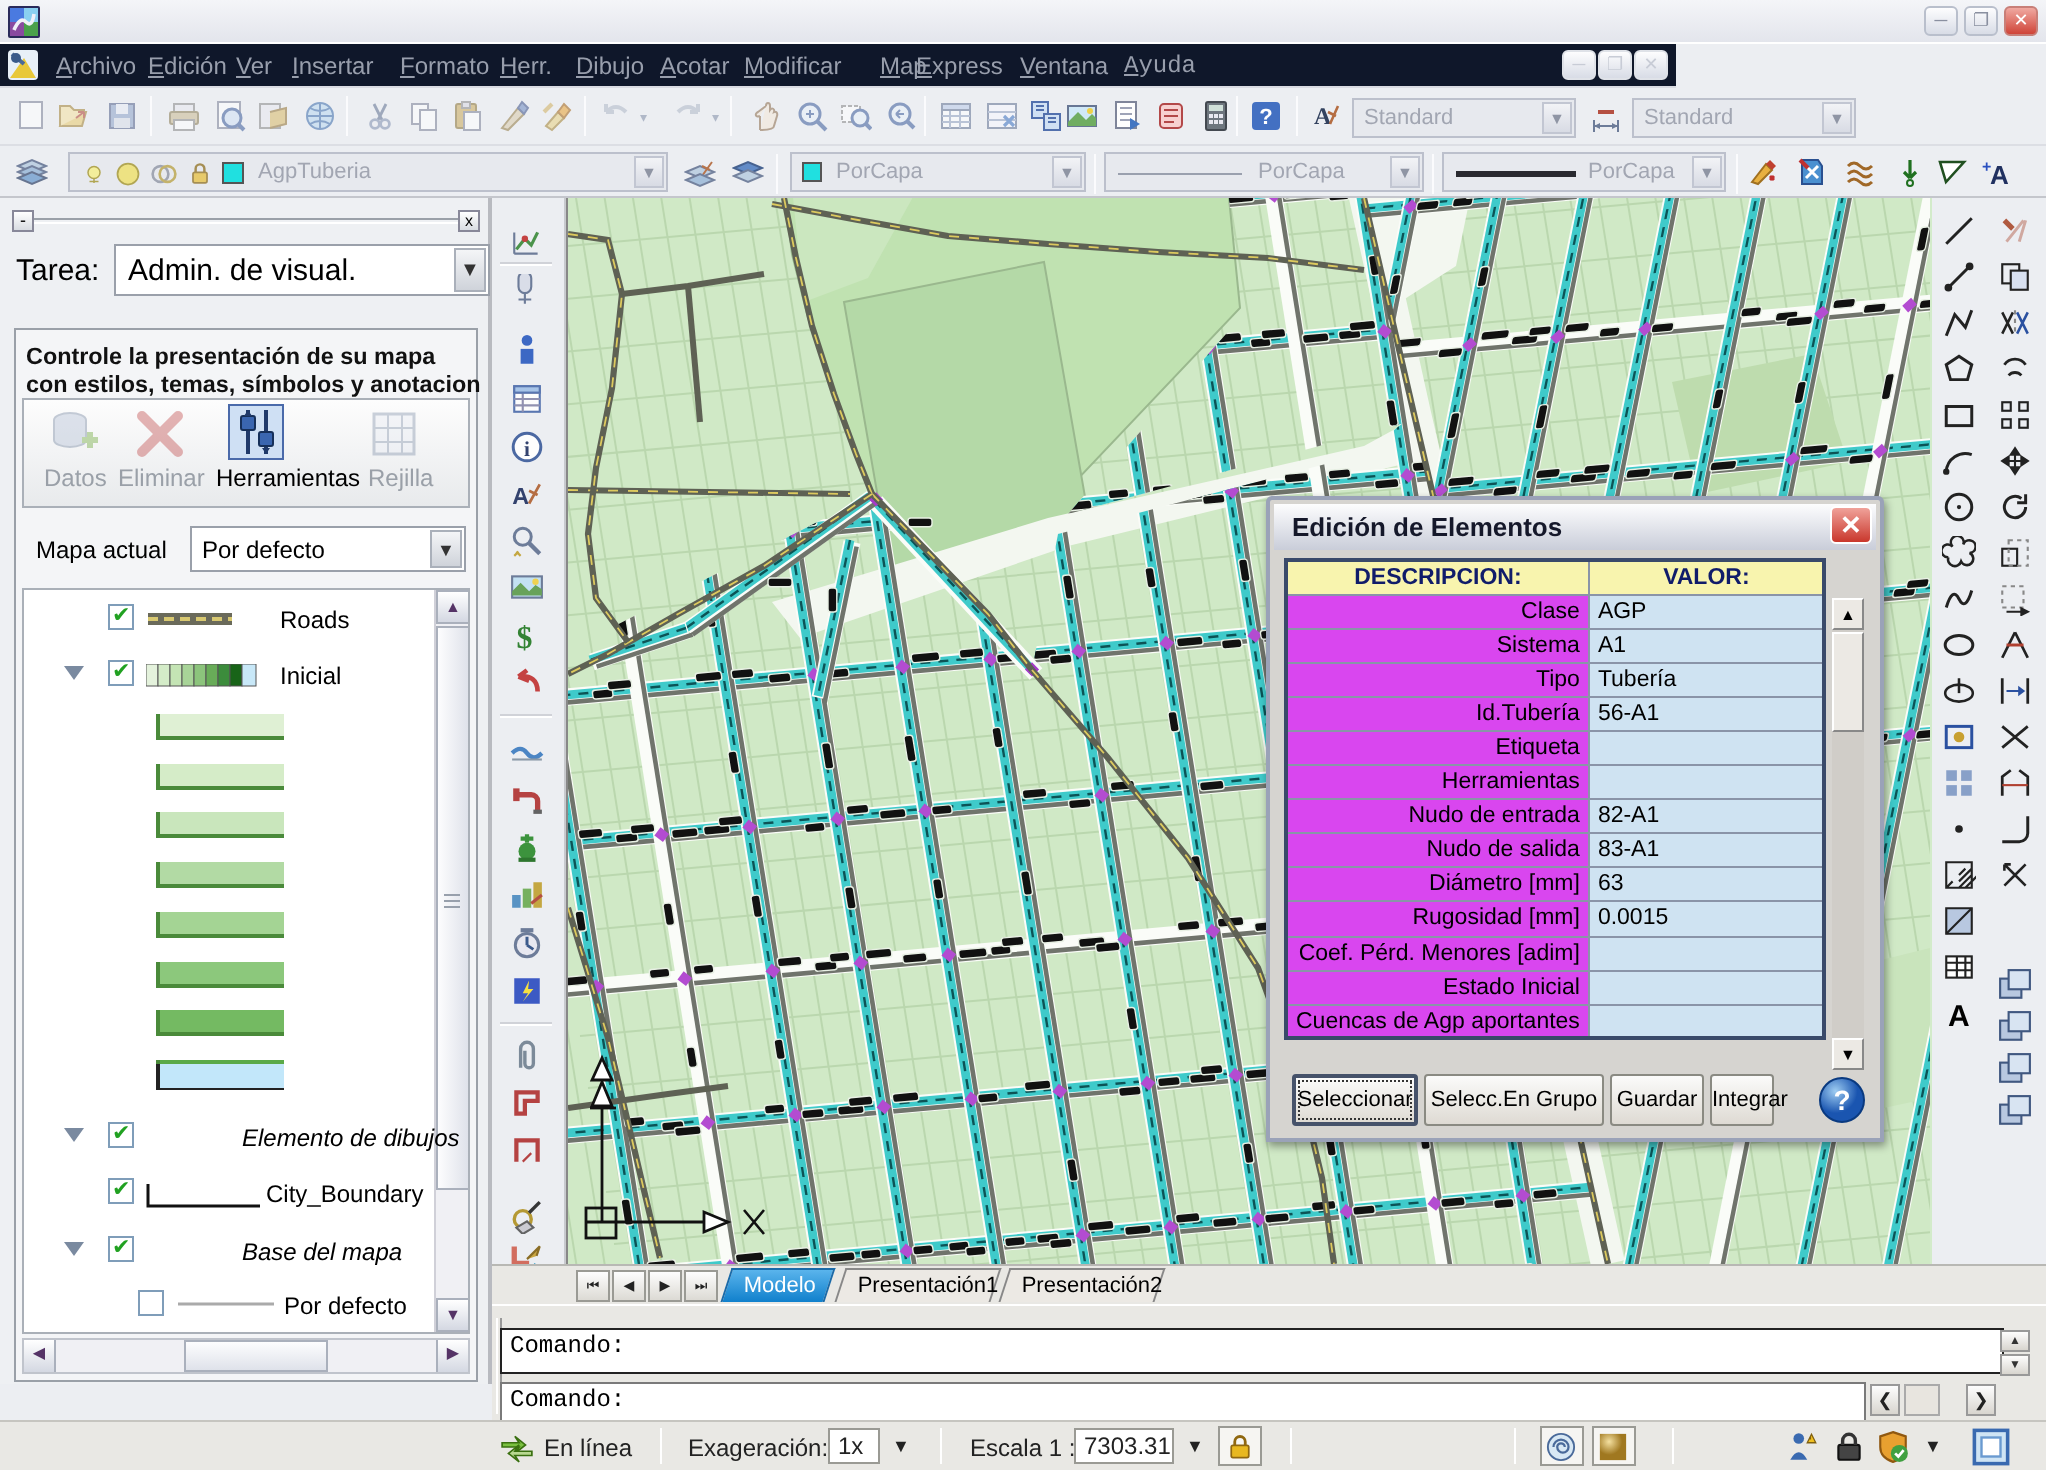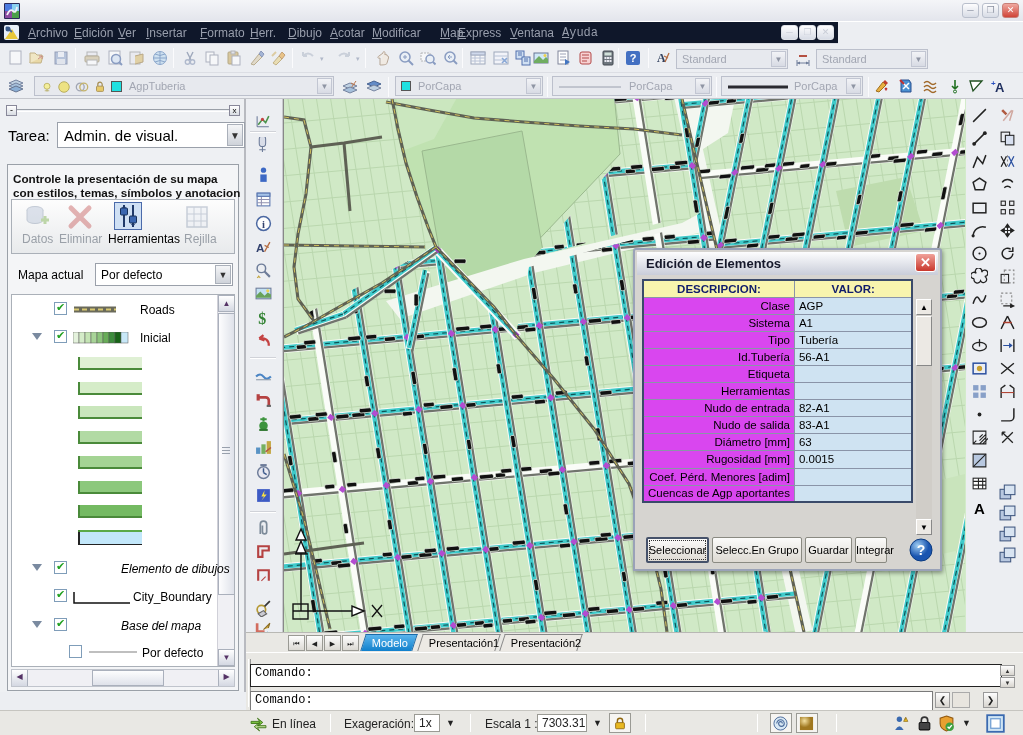--- a/index.html
+++ b/index.html
@@ -2031,20 +2031,24 @@
         </tr>
         <tr>
           <td class="lbl">Rugosidad [mm]</td>
           <td class="val">0.0015</td>
         </tr>
         <tr>
           <td class="lbl">Coef. Pérd. Menores [adim]</td>
           <td class="val"></td>
         </tr>
         <tr>
+          <td class="lbl">Estado Inicial</td>
+          <td class="val"></td>
+        </tr>
+        <tr>
           <td class="lbl">Cuencas de Agp aportantes</td>
           <td class="val"></td>
         </tr>
       </tbody>
     </table>
     <div class="abs" style="left:281px;top:49px;width:16px;height:236px;background:#d0cdc8;">
       <div class="abs" style="left:0;top:0;width:16px;height:16px;background:#ece9e4;border:1px solid #fff;border-right-color:#888;border-bottom-color:#888;text-align:center;font-size:8px;line-height:15px;color:#000;">▲</div>
       <div class="abs" style="left:0;top:17px;width:16px;height:50px;background:#ece9e4;border:1px solid #fff;border-right-color:#888;border-bottom-color:#888;"></div>
       <div class="abs" style="left:0;bottom:0;width:16px;height:16px;background:#ece9e4;border:1px solid #fff;border-right-color:#888;border-bottom-color:#888;text-align:center;font-size:8px;line-height:15px;color:#000;">▼</div>
     </div>

